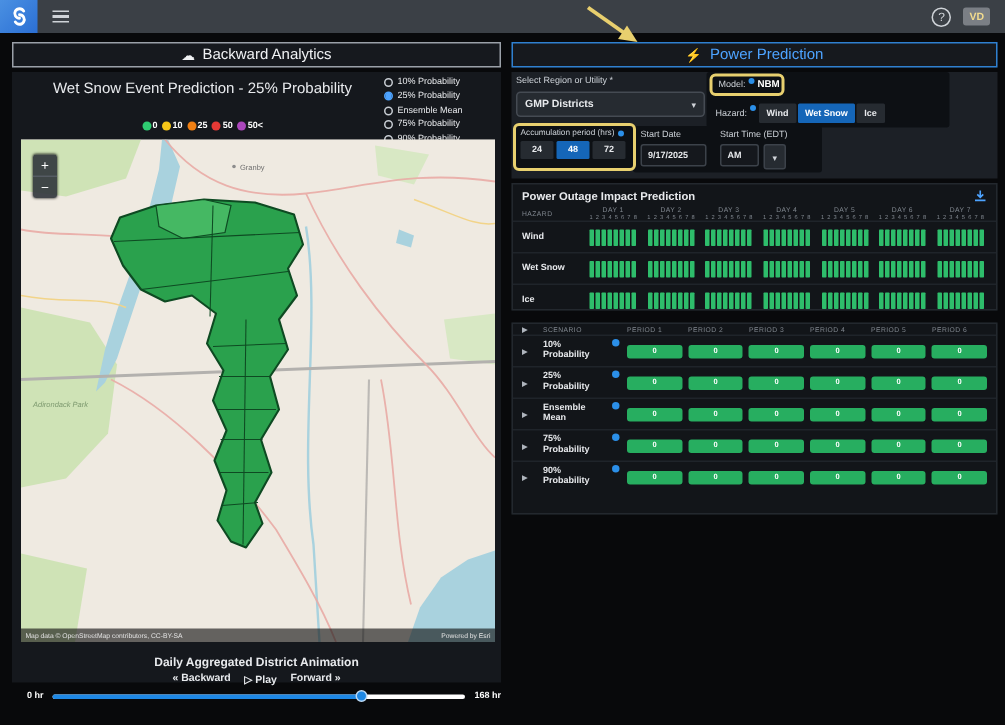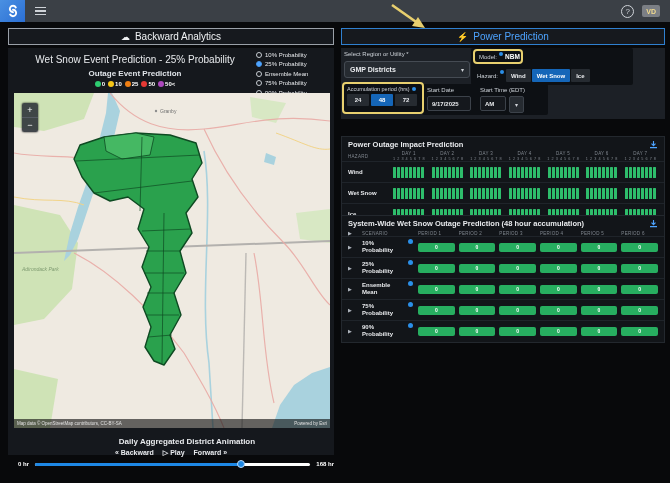--- a/index.html
+++ b/index.html
@@ -39,21 +39,21 @@
   .radio.on{border-color:#4da3ff;background:radial-gradient(circle at center,#4da3ff 0 2px,#10131a 2.6px);}
   .radio-lab{font-size:6px;color:#e8eaed;white-space:nowrap;}
 
   
   .map{position:absolute;left:6px;top:45px;width:316px;height:335px;background:#efeae1;overflow:hidden;}
   .zoomctl{position:absolute;left:8px;top:10px;width:16px;background:#2f343bE6;border-radius:2px;box-shadow:0 0 2px #000;}
   .zbtn{height:14px;text-align:center;font-size:9px;line-height:14px;color:#fff;cursor:pointer;}
   .zsep{height:1px;background:#555b63;}
   .attrib{position:absolute;left:0;right:0;bottom:0;height:9px;background:rgba(15,15,15,.62);display:flex;justify-content:space-between;align-items:center;padding:0 3px;font-size:4.5px;color:#e2e2e2;}
 
-  .anim-title{position:absolute;left:16px;top:389px;width:326px;text-align:center;font-size:8px;font-weight:bold;}
+  .anim-title{position:absolute;left:0;top:389px;width:326px;text-align:center;font-size:8px;font-weight:bold;}
   .anim-ctrls{position:absolute;left:0;top:401px;width:326px;display:flex;justify-content:center;gap:9px;font-size:7px;font-weight:bold;}
   .anim-ctrls span{cursor:pointer;}
 
   
   .slider-row{position:absolute;left:8px;top:457px;width:326px;height:14px;display:flex;align-items:center;font-size:6px;font-weight:bold;color:#fff;}
   .slider-row .smin{margin-left:10px;}
   .track{position:relative;flex:1;height:3px;background:#ffffff;border-radius:2px;margin:0 6px;cursor:pointer;}
   .track-fill{position:absolute;left:0;top:0;height:100%;background:#1e88e5;border-radius:2px;}
   .knob{position:absolute;top:50%;transform:translate(-50%,-50%);width:8px;height:8px;border-radius:50%;background:#1e88e5;border:1px solid #bcd9f5;box-sizing:border-box;cursor:grab;}
 
@@ -80,21 +80,21 @@
   .abtn{width:22px;padding:3px 0;text-align:center;}
   .inp{position:absolute;background:#15181d;border:1px solid #3c424a;color:#e8eaed;font-size:6px;font-weight:bold;display:flex;align-items:center;padding:0 4px;box-sizing:border-box;border-radius:2px;}
   .caret-btn{position:absolute;background:#262b31;border:1px solid #3c424a;display:flex;align-items:center;justify-content:center;border-radius:2px;cursor:pointer;}
 
   
   .sec-head{display:flex;justify-content:space-between;align-items:center;padding:3px 6px 2px 6px;}
   .sec-title{font-size:7.5px;font-weight:bold;}
   .dl{cursor:pointer;display:flex;}
 
   
-  .sec-impact{left:341px;top:136px;width:324px;height:115px;}
+  .sec-impact{left:341px;top:122px;width:324px;height:85px;}
   .imp-grid{display:grid;grid-template-columns:40px repeat(7,1fr);column-gap:3px;padding:0 6px;align-items:center;}
   .imp-colhead{font-size:4.5px;color:#80878f;letter-spacing:.3px;}
   .day-col{text-align:center;}
   .day-name{font-size:4.5px;color:#80878f;letter-spacing:.3px;}
   .day-hours{display:flex;justify-content:space-between;padding:0 2px;margin-top:1px;}
   .hour{font-size:3.8px;color:#80878f;}
   .imp-row{height:20px;border-top:1px solid #1f242a;}
   .imp-hz{font-size:6px;font-weight:bold;}
   .bar-group{display:flex;gap:1px;justify-content:center;align-items:center;}
   .bar{width:3px;height:11px;background:#2ebd6b;border-radius:.5px;}
@@ -141,21 +141,20 @@
     <span>Power Prediction</span>
   </div>
 
   <svg class="arrow-note" viewBox="0 0 45 30">
     <line x1="4" y1="3" x2="31" y2="22" stroke="#e8cf6e" stroke-width="2.6"></line>
     <polygon points="37,26 24,24 30,15" fill="#e8cf6e"></polygon>
   </svg>
 
   <div class="panel-left">
     <div class="lp-title">Wet Snow Event Prediction - 25% Probability</div>
-    <div class="lp-sub">Outage Event Prediction</div>
     <div class="lp-legend">
         <span class="lg-item">
           <span class="lg-dot" style="background: rgb(46, 204, 113);"></span>
           <span class="lg-lab">0</span>
         </span>
         <span class="lg-item">
           <span class="lg-dot" style="background: rgb(245, 197, 24);"></span>
           <span class="lg-lab">10</span>
         </span>
         <span class="lg-item">
@@ -635,28 +634,20 @@
             <span class="bar"></span>
             <span class="bar"></span>
             <span class="bar"></span>
             <span class="bar"></span>
           </div>
         </div>
       </div>
   </div>
 
   <div class="sec sec-system">
-    <div class="sec-head">
-      <span class="sec-title">System-Wide Wet Snow Outage Prediction (48 hour accumulation)</span>
-      <span class="dl">
-        <svg width="9" height="9" viewBox="0 0 9 9">
-            <path d="M4.5 1v4.2M2.5 3.6 4.5 5.6 6.5 3.6M1 7.6h7" fill="none" stroke="#4da3ff" stroke-width="1.1"></path>
-          </svg>
-      </span>
-    </div>
     <div class="sys-grid">
       <span class="s-caret">▶</span>
       <div class="sys-colhead">SCENARIO</div>
     <div class="sys-colhead">PERIOD 1</div>
         <div class="sys-colhead">PERIOD 2</div>
         <div class="sys-colhead">PERIOD 3</div>
         <div class="sys-colhead">PERIOD 4</div>
         <div class="sys-colhead">PERIOD 5</div>
         <div class="sys-colhead">PERIOD 6</div>
       </div>

